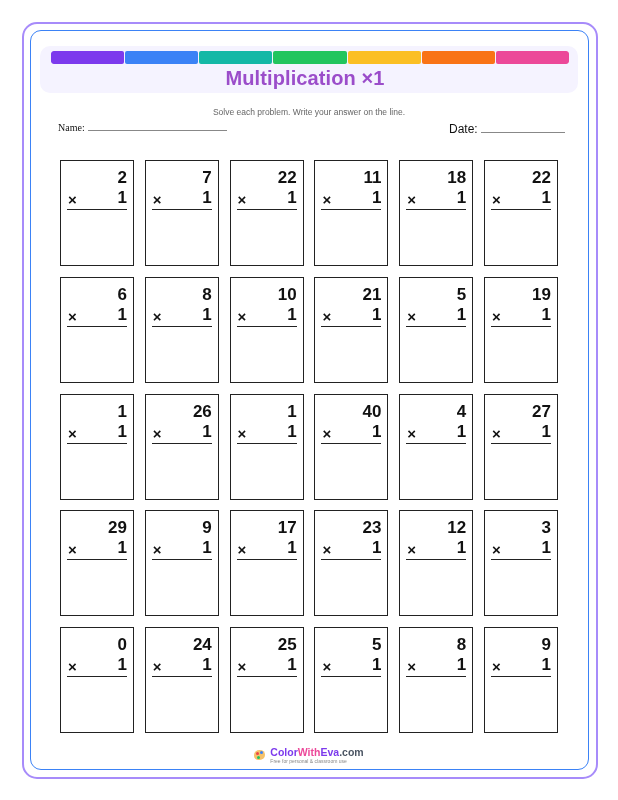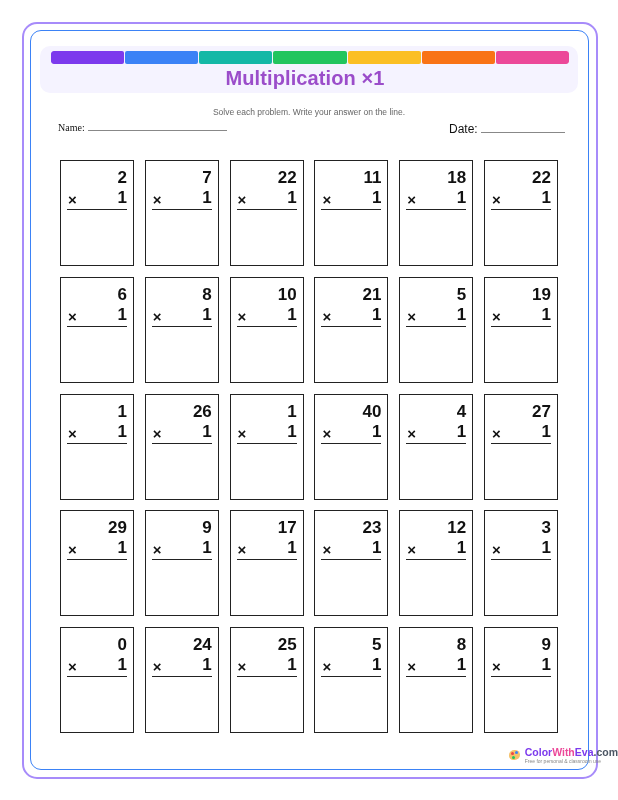--- a/index.html
+++ b/index.html
@@ -63,21 +63,21 @@
       position: absolute; right: 6px; top: 28px;
       font-size: 17px; font-weight: bold; line-height: 18px; color: #111;
     }
     .answer-rule {
       position: absolute; left: 6px; right: 6px; top: 48px;
       border-top: 1.6px solid #222;
     }
 
     .footer {
       position: absolute; left: 0; width: 618px; top: 747px;
-      display: flex; justify-content: flex-end; align-items: center;
+      display: flex; justify-content: center; align-items: center;
     }
     .footer-inner { display: flex; align-items: center; }
     .palette-icon { width: 12px; height: 12px; margin-right: 4px; position: relative; }
     .palette-icon .blob {
       position: absolute; left: 0; top: 1px; width: 11px; height: 10px;
       background: #f5c26b; border-radius: 50% 45% 50% 40%;
     }
     .palette-icon .dot { position: absolute; width: 3px; height: 3px; border-radius: 50%; }
     .brand-text { display: flex; flex-direction: column; line-height: 1; }
     .brand-name { font-size: 10.5px; font-weight: bold; }

